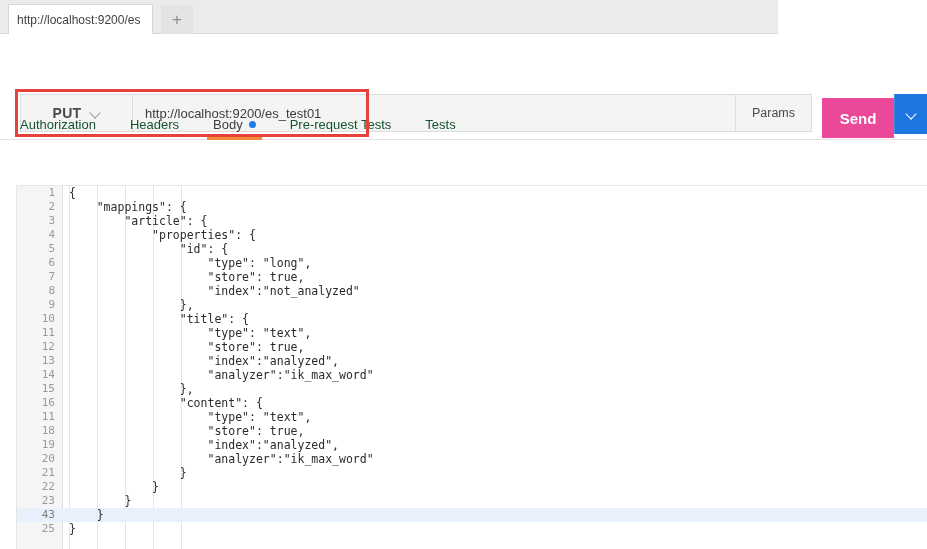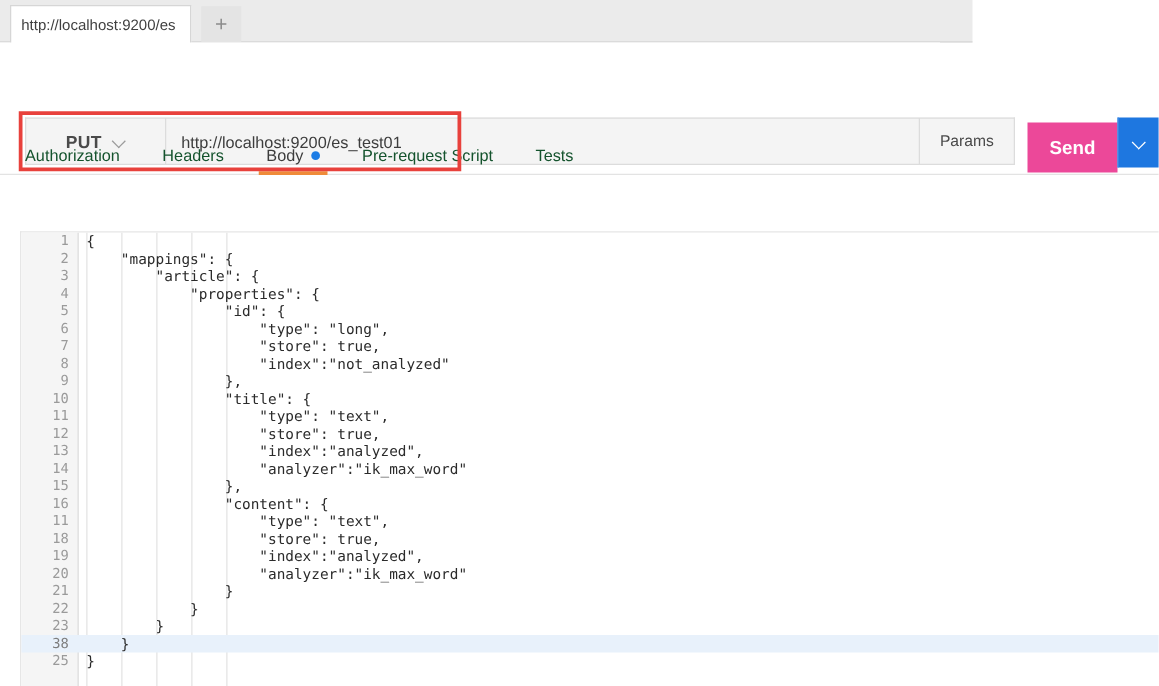--- a/index.html
+++ b/index.html
@@ -209,21 +209,21 @@
       <span>Authorization</span>
     </div>
     <div class="subtab">
       <span>Headers</span>
     </div>
     <div class="subtab active">
       <span>Body</span>
       <span class="bluedot"></span>
     </div>
     <div class="subtab">
-      <span>Pre-request Script</span>
+      <span>Pre-request Tests</span>
     </div>
     <div class="subtab">
       <span>Tests</span>
     </div>
   </div>
 
 
   <div class="editor">
     <div class="gutter"></div>
     <div class="code-area">
@@ -343,21 +343,21 @@
             <div class="ln-num">22</div>
             <div class="ln-txt">            }</div>
           </div>
           <div class="line">
             <div class="ln-bg"></div>
             <div class="ln-num">23</div>
             <div class="ln-txt">        }</div>
           </div>
           <div class="line hl">
             <div class="ln-bg"></div>
-            <div class="ln-num">38</div>
+            <div class="ln-num">43</div>
             <div class="ln-txt">    }</div>
           </div>
           <div class="line">
             <div class="ln-bg"></div>
             <div class="ln-num">25</div>
             <div class="ln-txt">}</div>
           </div>
         </div>
     </div>
   </div>

